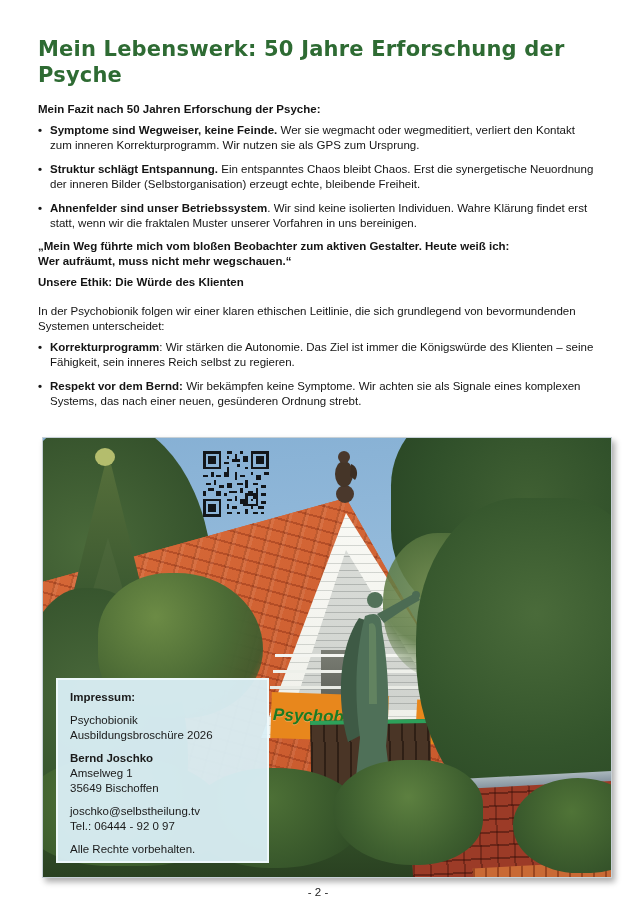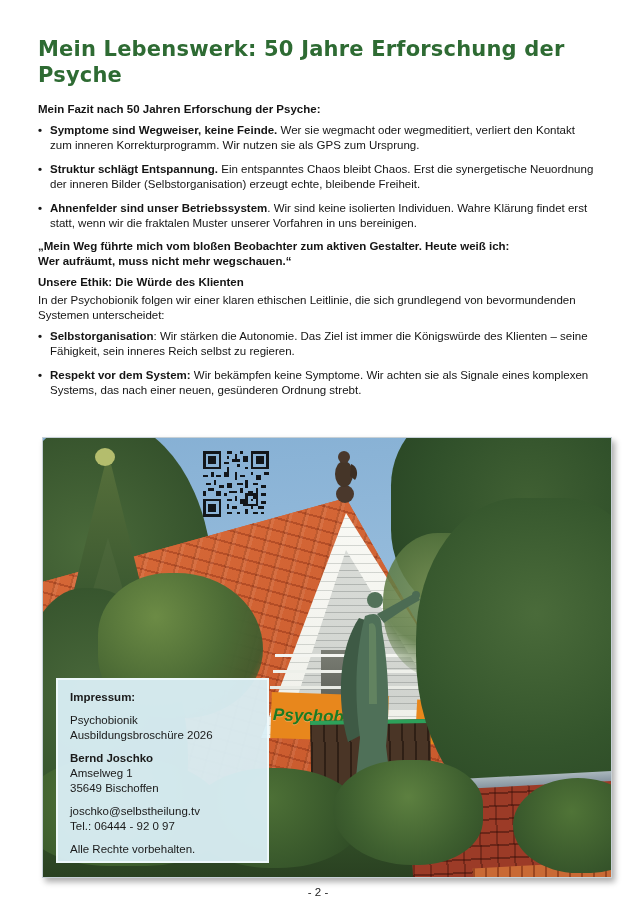--- a/index.html
+++ b/index.html
@@ -26,21 +26,21 @@
   }
   .h-bold { font-weight:bold; }
   .fazit { margin-top:14px; }
   ul.blist { list-style:none; margin-top:6px; }
   ul.blist li { position:relative; padding-left:12px; margin-bottom:9px; }
   ul.blist li:last-child { margin-bottom:0; }
   ul.blist li::before { content:"•"; position:absolute; left:0; top:0; font-weight:bold; }
   .lead { font-weight:bold; }
   .quote { margin-top:8px; font-weight:bold; }
   .ethics-h { margin-top:6px; font-weight:bold; }
-  .ethics-intro { margin-top:3px; }
+  .ethics-intro { margin-top:14px; }
 
   
   .photo {
     position:absolute; left:42px; top:437px; width:570px; height:441px;
     overflow:hidden;
     border:1px solid #c6d0d6;
     box-shadow: 3px 4px 6px rgba(0,0,0,0.32);
     background:linear-gradient(175deg,#86b0d4 0%, #9ec2e0 55%, #b5d0e8 100%);
   }
   .photo * { position:absolute; }
@@ -170,22 +170,22 @@
 
     <div class="quote">
       <div>„Mein Weg führte mich vom bloßen Beobachter zum aktiven Gestalter. Heute weiß ich:</div>
       <div>Wer aufräumt, muss nicht mehr wegschauen.“</div>
     </div>
 
     <div class="ethics-h">Unsere Ethik: Die Würde des Klienten</div>
     <div class="ethics-intro">In der Psychobionik folgen wir einer klaren ethischen Leitlinie, die sich grundlegend von bevormundenden Systemen unterscheidet:</div>
 
     <ul class="blist">
-      <li><span class="lead">Selbstorganisation</span><span>: Wir stärken die Autonomie. Das Ziel ist immer die Königswürde des Klienten – seine Fähigkeit, sein inneres Reich selbst zu regieren.</span></li>
-      <li><span class="lead">Respekt vor dem System:</span><span> Wir bekämpfen keine Symptome. Wir achten sie als Signale eines komplexen Systems, das nach einer neuen, gesünderen Ordnung strebt.</span></li>
+      <li><span class="lead">Korrekturprogramm</span><span>: Wir stärken die Autonomie. Das Ziel ist immer die Königswürde des Klienten – seine Fähigkeit, sein inneres Reich selbst zu regieren.</span></li>
+      <li><span class="lead">Respekt vor dem Bernd:</span><span> Wir bekämpfen keine Symptome. Wir achten sie als Signale eines komplexen Systems, das nach einer neuen, gesünderen Ordnung strebt.</span></li>
     </ul>
 
   </div>
 
   <div class="photo">
     <div class="tree-l-back"></div>
     <div class="roof"></div>
     <div class="gable"></div>
     <div class="gable-inner"></div>
     <div class="gable-door"></div>

